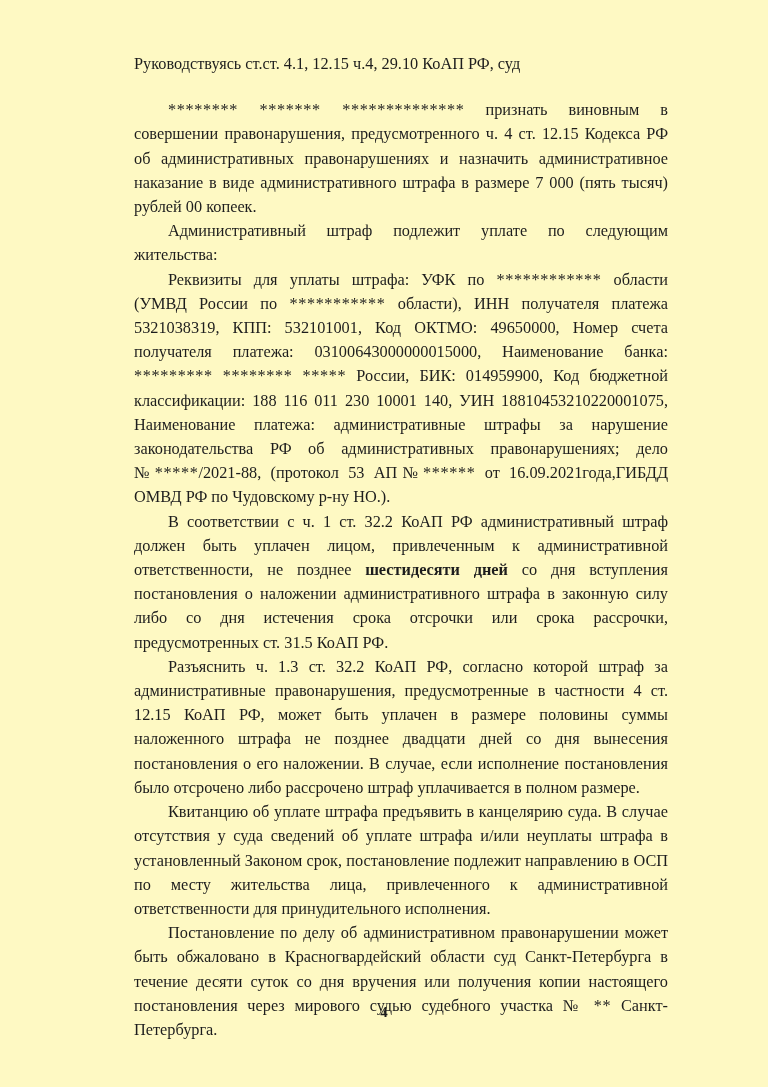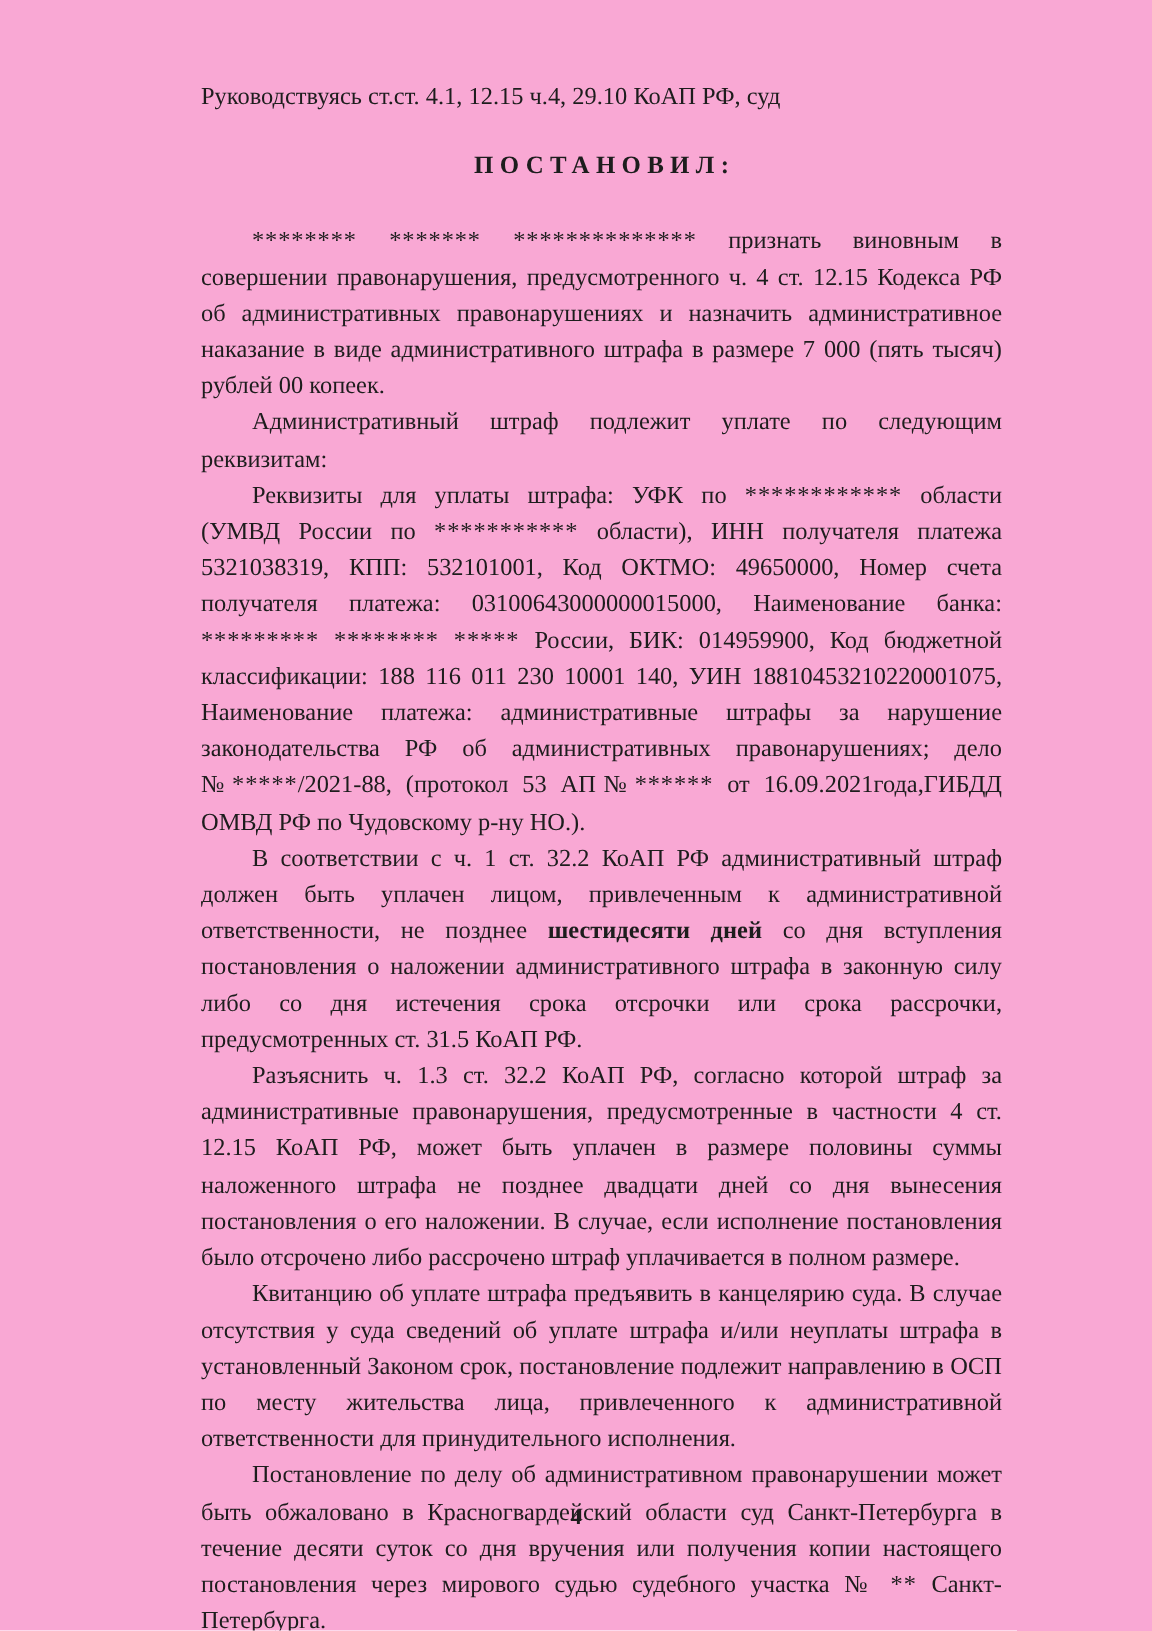--- a/index.html
+++ b/index.html
@@ -14,21 +14,21 @@
     color: #1c1c1c;
     position: relative;
     overflow: hidden;
   }
   .page {
     position: absolute;
     left: 0;
     top: 0;
     width: 768px;
     height: 1087px;
-    background: #f9a8d4;
+    background: #fef9c3;
   }
   .content {
     position: absolute;
     left: 134px;
     top: 52px;
     width: 534px;
   }
   p {
     margin: 0;
     font-size: 16.3px;
@@ -79,25 +79,24 @@
 </style>
 </head>
 <body>
 
 <div class="page">
 
   <div class="content">
 
     <p class="lead-line">Руководствуясь ст.ст. 4.1, 12.15 ч.4, 29.10 КоАП РФ,  суд</p>
 
-    <p class="ruling-head"><span>ПОСТАНОВИЛ</span><span class="colon">:</span></p>
 
     <p class="indent block"><span class="stars">******** ******* **************</span><span> признать виновным в совершении правонарушения, предусмотренного ч. 4 ст. 12.15 Кодекса РФ об административных правонарушениях и назначить административное наказание в виде административного штрафа в размере 7 000 (пять тысяч) рублей 00 копеек.</span></p>
 
-    <p class="indent block">Административный штраф подлежит уплате по следующим реквизитам:</p>
+    <p class="indent block">Административный штраф подлежит уплате по следующим жительства:</p>
 
     <p class="indent block"><span>Реквизиты для уплаты штрафа: УФК по </span><span class="stars">************</span><span> области (УМВД России по </span><span class="stars">***********</span><span> области), ИНН получателя платежа 5321038319, КПП: 532101001, Код ОКТМО: 49650000, Номер счета получателя платежа: 03100643000000015000, Наименование банка: </span><span class="stars">*********</span> <span class="stars">********</span> <span class="stars">*****</span><span> России, БИК: 014959900, Код бюджетной классификации: 188 116 011 230 10001 140,  УИН        18810453210220001075, Наименование платежа: административные штрафы за нарушение законодательства РФ об административных правонарушениях; дело №</span><span class="stars">*****</span><span>/2021-88, (протокол 53 АП№</span><span class="stars">******</span><span> от 16.09.2021года,ГИБДД ОМВД РФ по Чудовскому р-ну НО.).</span></p>
 
     <p class="indent block"><span>В соответствии с ч. 1 ст. 32.2 КоАП РФ административный штраф должен быть уплачен лицом, привлеченным к административной ответственности, не позднее </span><span class="bi">шестидесяти дней</span><span> со дня вступления постановления о наложении административного штрафа в законную силу либо со дня истечения срока отсрочки или срока рассрочки, предусмотренных ст. 31.5 КоАП РФ.</span></p>
 
     <p class="indent block">Разъяснить ч. 1.3 ст. 32.2 КоАП РФ, согласно которой  штраф за административные правонарушения, предусмотренные в частности 4 ст. 12.15 КоАП РФ, может быть уплачен в размере половины суммы наложенного штрафа не позднее двадцати дней со дня вынесения постановления о его наложении. В случае, если исполнение постановления было отсрочено либо рассрочено штраф уплачивается в полном размере.</p>
 
     <p class="indent block">Квитанцию об уплате штрафа предъявить в канцелярию суда. В случае отсутствия у суда сведений об уплате штрафа и/или неуплаты штрафа в установленный Законом срок, постановление подлежит направлению в ОСП по месту жительства лица, привлеченного к административной ответственности для принудительного исполнения.</p>
 
     <p class="indent block"><span>Постановление по делу об административном правонарушении может быть обжаловано в Красногвардейский области суд Санкт-Петербурга в течение десяти суток со дня вручения или получения копии настоящего постановления через мирового судью судебного участка № </span><span class="stars">**</span><span> Санкт-Петербурга.</span></p>

